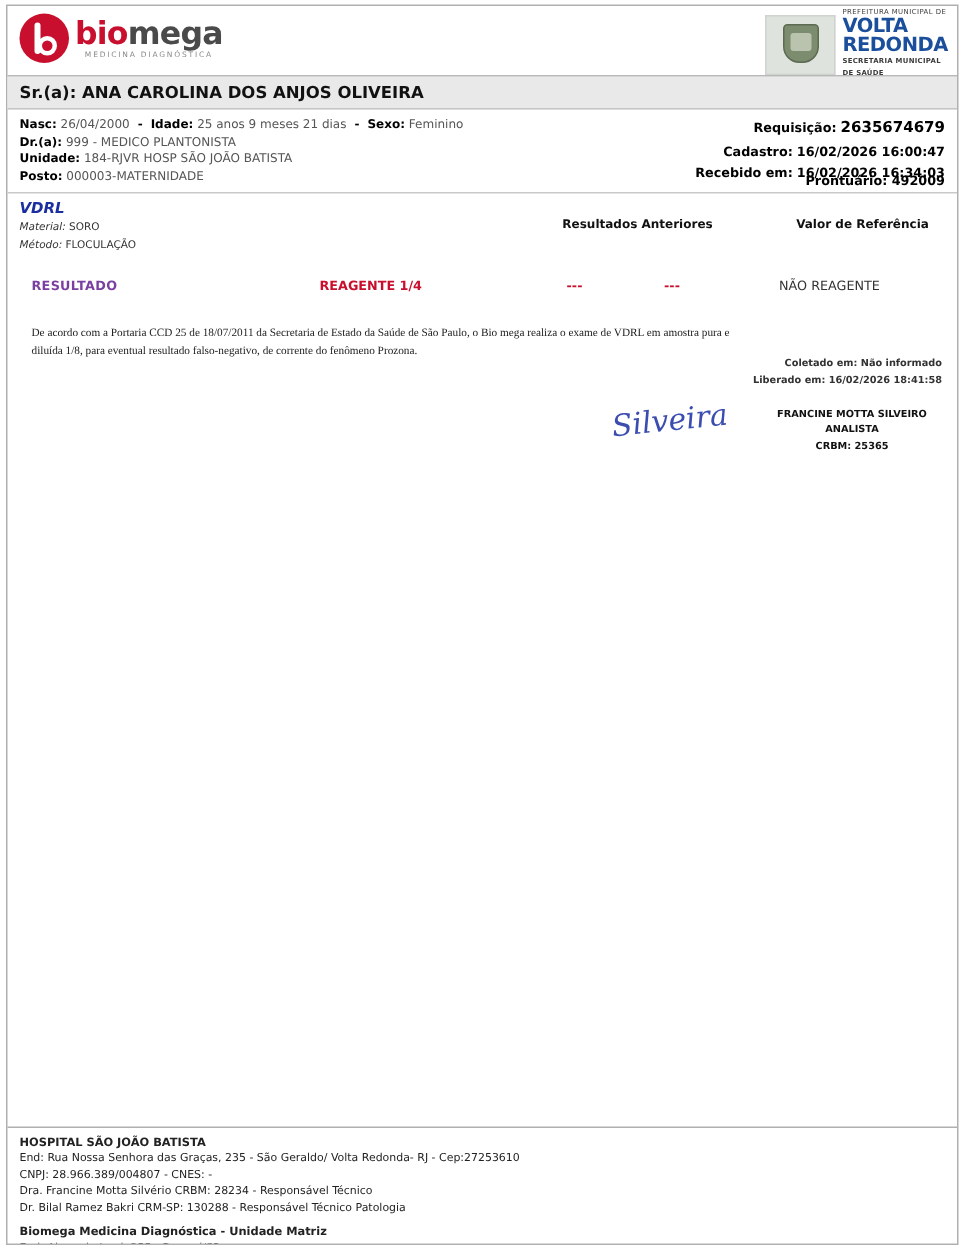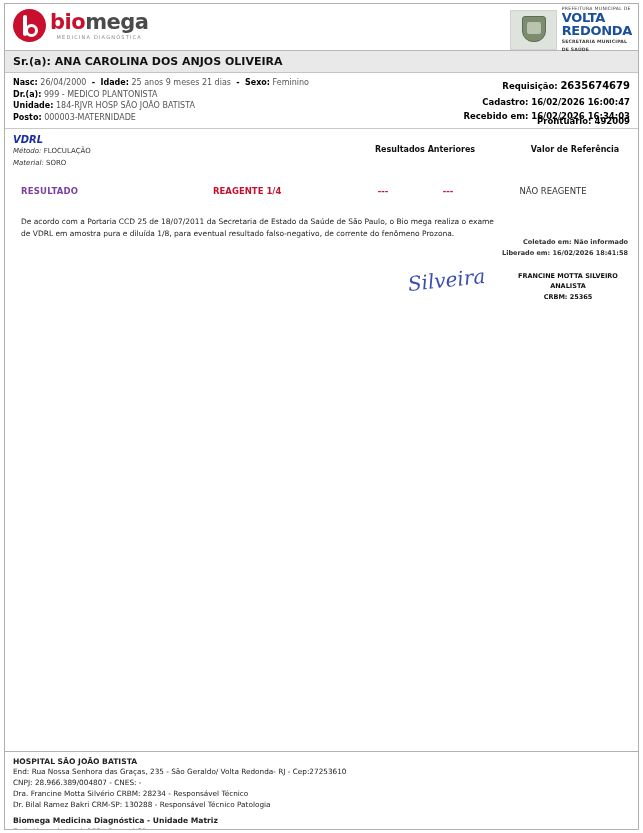--- a/index.html
+++ b/index.html
@@ -295,20 +295,21 @@
     text-align: center;
     color: #333;
   }
 
   .note {
     margin: 12px 8px 0 8px;
     font-size: 7.5px;
     line-height: 1.55;
     color: #222;
     width: 480px;
+    font-family: Liberation Serif, serif;
   }
 
   .coleta-block {
     position: absolute;
     right: 10px;
     top: 108px;
     text-align: right;
     font-size: 6.5px;
     font-weight: bold;
     color: #333;
@@ -444,26 +445,26 @@
 
       <div class="prontuario-row">
         <span>Prontuário:</span>
         <span>492009</span>
       </div>
     </div>
 
     <div class="exam">
       <div class="exam-title">VDRL</div>
       <div class="exam-meta">
+        <i>Material:</i>
+        <span>SORO</span>
+      </div>
+      <div class="exam-meta">
         <i>Método:</i>
         <span>FLOCULAÇÃO</span>
-      </div>
-      <div class="exam-meta">
-        <i>Material:</i>
-        <span>SORO</span>
       </div>
 
       <div class="col-headers">
         <div class="ch-prev">Resultados Anteriores</div>
         <div class="ch-ref">Valor de Referência</div>
       </div>
 
       <div class="result-row">
         <div class="rr-label">RESULTADO</div>
         <div class="rr-value">REAGENTE 1/4</div>

